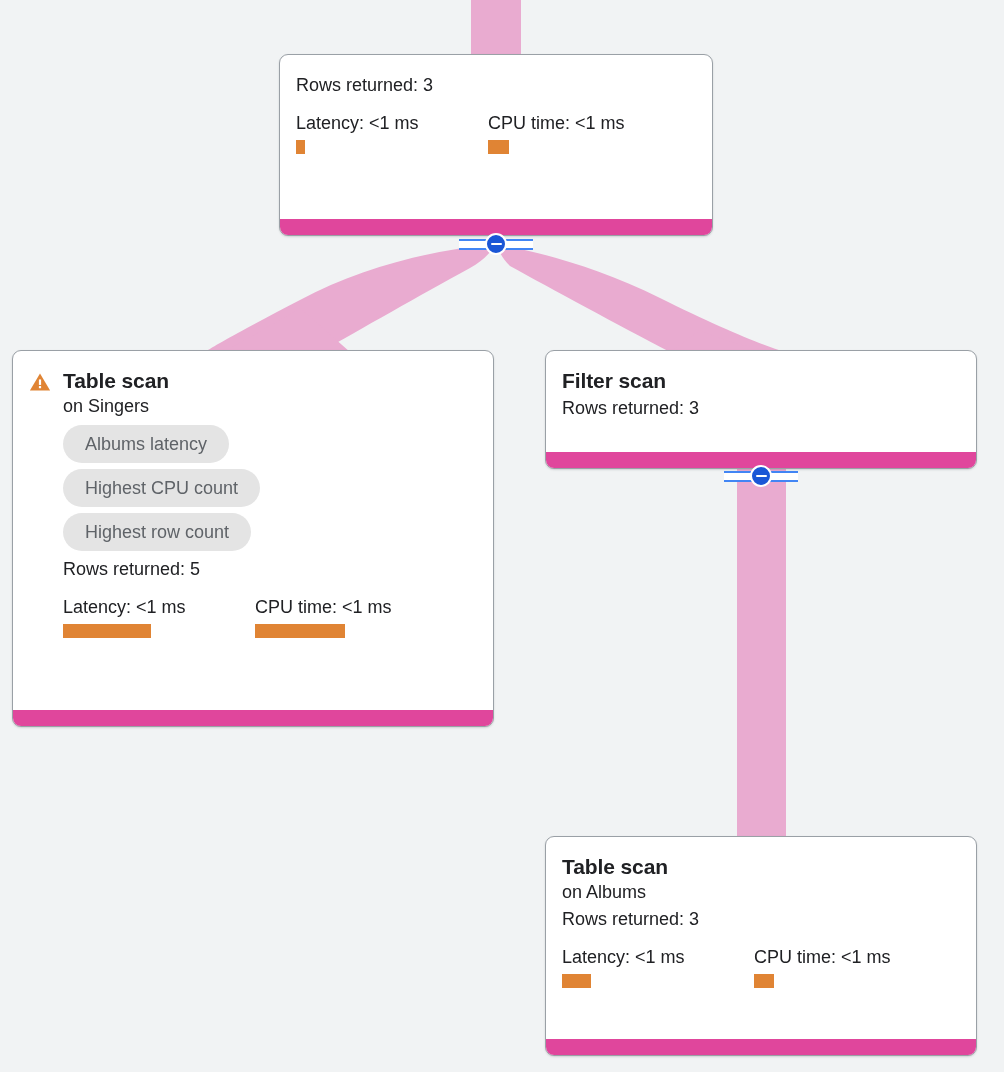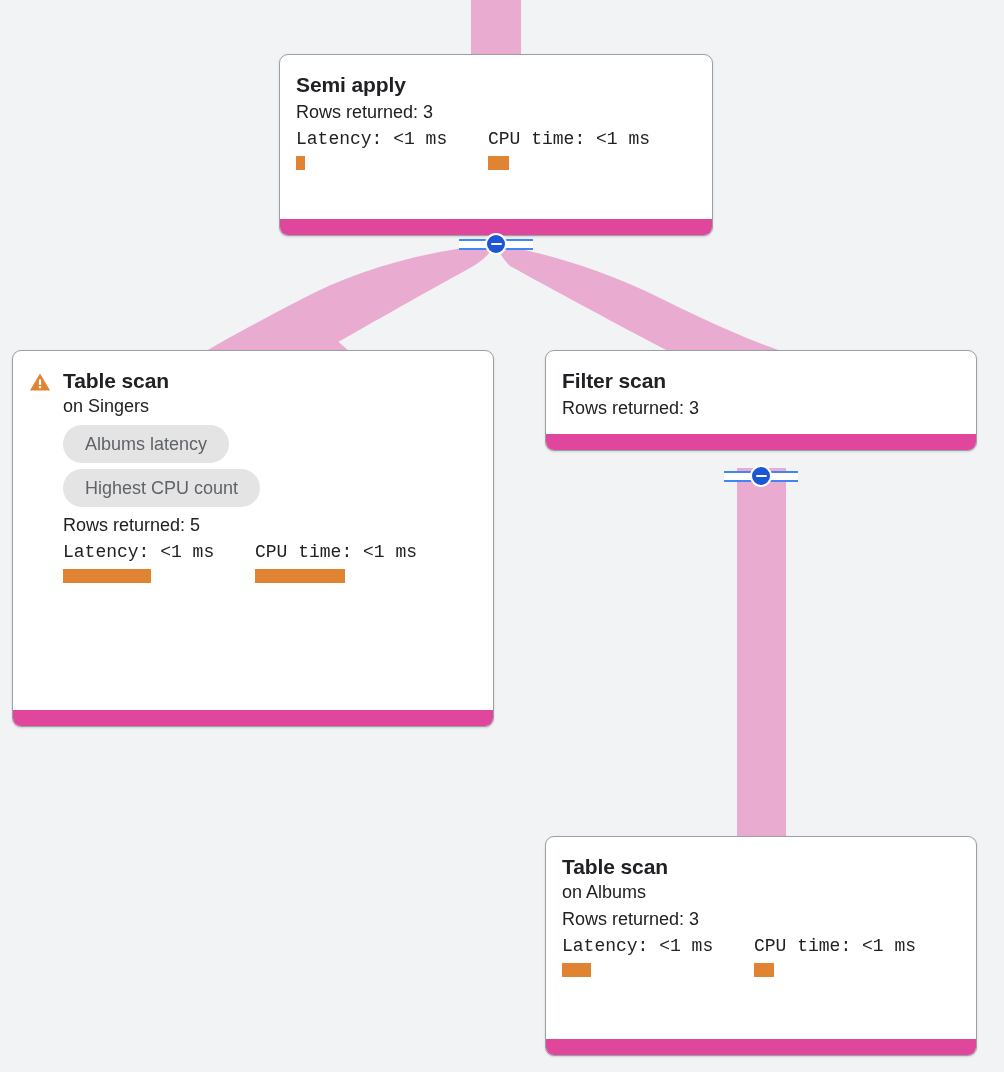--- a/index.html
+++ b/index.html
@@ -85,22 +85,21 @@
     color: #5f6368;
     font-size: 18px;
     line-height: 22px;
     padding: 8px 22px;
     border-radius: 20px;
     margin-bottom: 6px;
   }
 
   .metrics {
     display: flex;
-    margin-top: 3px;
-    font-family: Liberation Mono, monospace;
+    margin-top: 14px;
   }
   .metric {
     box-sizing: border-box;
   }
   .metric-label {
     font-size: 18px;
     line-height: 22px;
     color: #202124;
     white-space: nowrap;
   }
@@ -194,23 +193,20 @@
              C 502 258, 498 250, 497 244 Z"></path>
     <path fill="#e9abd0" d="M 700 330
              C 730 344, 760 350, 785 352
              L 670 352 Z"></path>
 
     <rect x="737" y="468" width="49" height="380" fill="#e9abd0"></rect>
   </svg>
 
   <div class="node" style="left:279px; top:54px; width:434px; height:182px;">
     <div class="node-body">
-      <div class="node-title-row">
-        <div class="node-title">Semi apply</div>
-      </div>
       <div class="node-rows">Rows returned: 3</div>
       <div class="metrics">
         <div class="metric" style="width:192px;">
           <div class="metric-label">Latency: &lt;1 ms</div>
           <div class="metric-bar" style="width:9px;"></div>
         </div>
         <div class="metric">
           <div class="metric-label">CPU time: &lt;1 ms</div>
           <div class="metric-bar" style="width:21px;"></div>
         </div>
@@ -232,38 +228,39 @@
           <rect x="10.8" y="9.2" width="2.4" height="6" fill="#ffffff"></rect>
           <rect x="10.8" y="16.4" width="2.4" height="2.4" fill="#ffffff"></rect>
         </svg>
         <div class="node-title">Table scan</div>
       </div>
       <div style="padding-left:34px;">
         <div class="node-sub">on Singers</div>
         <div class="chips">
           <div class="chip">Albums latency</div>
           <div class="chip">Highest CPU count</div>
+          <div class="chip">Highest row count</div>
         </div>
         <div class="node-rows">Rows returned: 5</div>
         <div class="metrics">
           <div class="metric" style="width:192px;">
             <div class="metric-label">Latency: &lt;1 ms</div>
             <div class="metric-bar" style="width:88px;"></div>
           </div>
           <div class="metric">
             <div class="metric-label">CPU time: &lt;1 ms</div>
             <div class="metric-bar" style="width:90px;"></div>
           </div>
         </div>
       </div>
     </div>
     <div class="accent"></div>
   </div>
 
-  <div class="node" style="left:545px; top:350px; width:432px; height:101px;">
+  <div class="node" style="left:545px; top:350px; width:432px; height:119px;">
     <div class="node-body">
       <div class="node-title-row">
         <div class="node-title">Filter scan</div>
       </div>
       <div class="node-rows">Rows returned: 3</div>
     </div>
     <div class="accent"></div>
   </div>
 
   <div class="collapse" style="left:761px; top:476px;">

